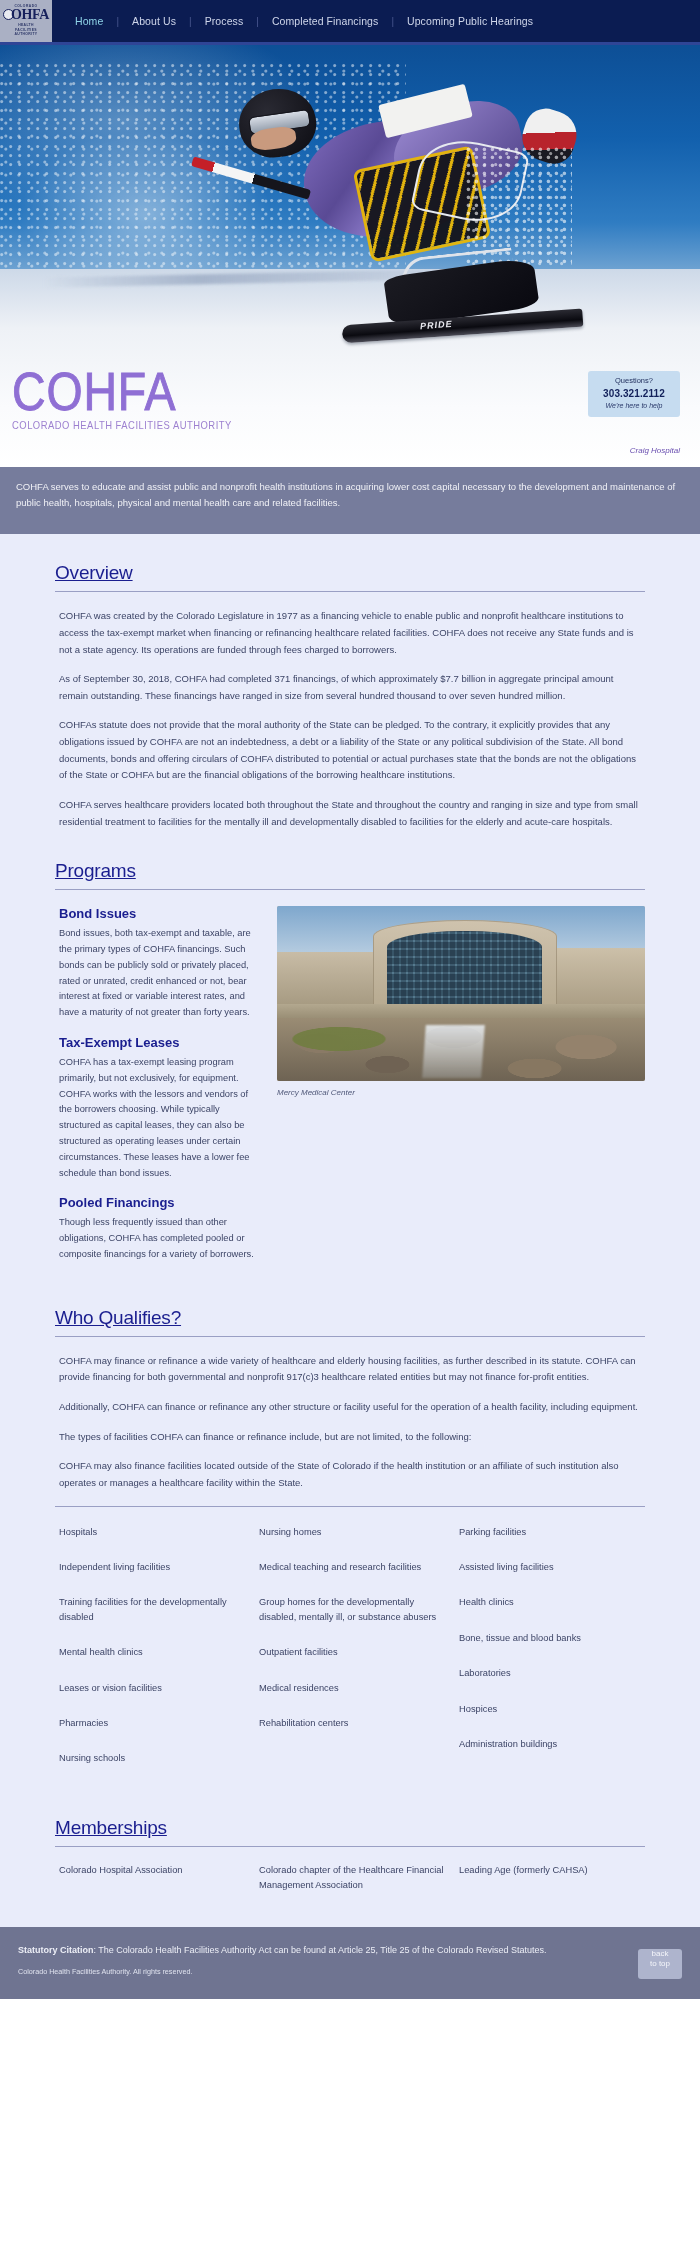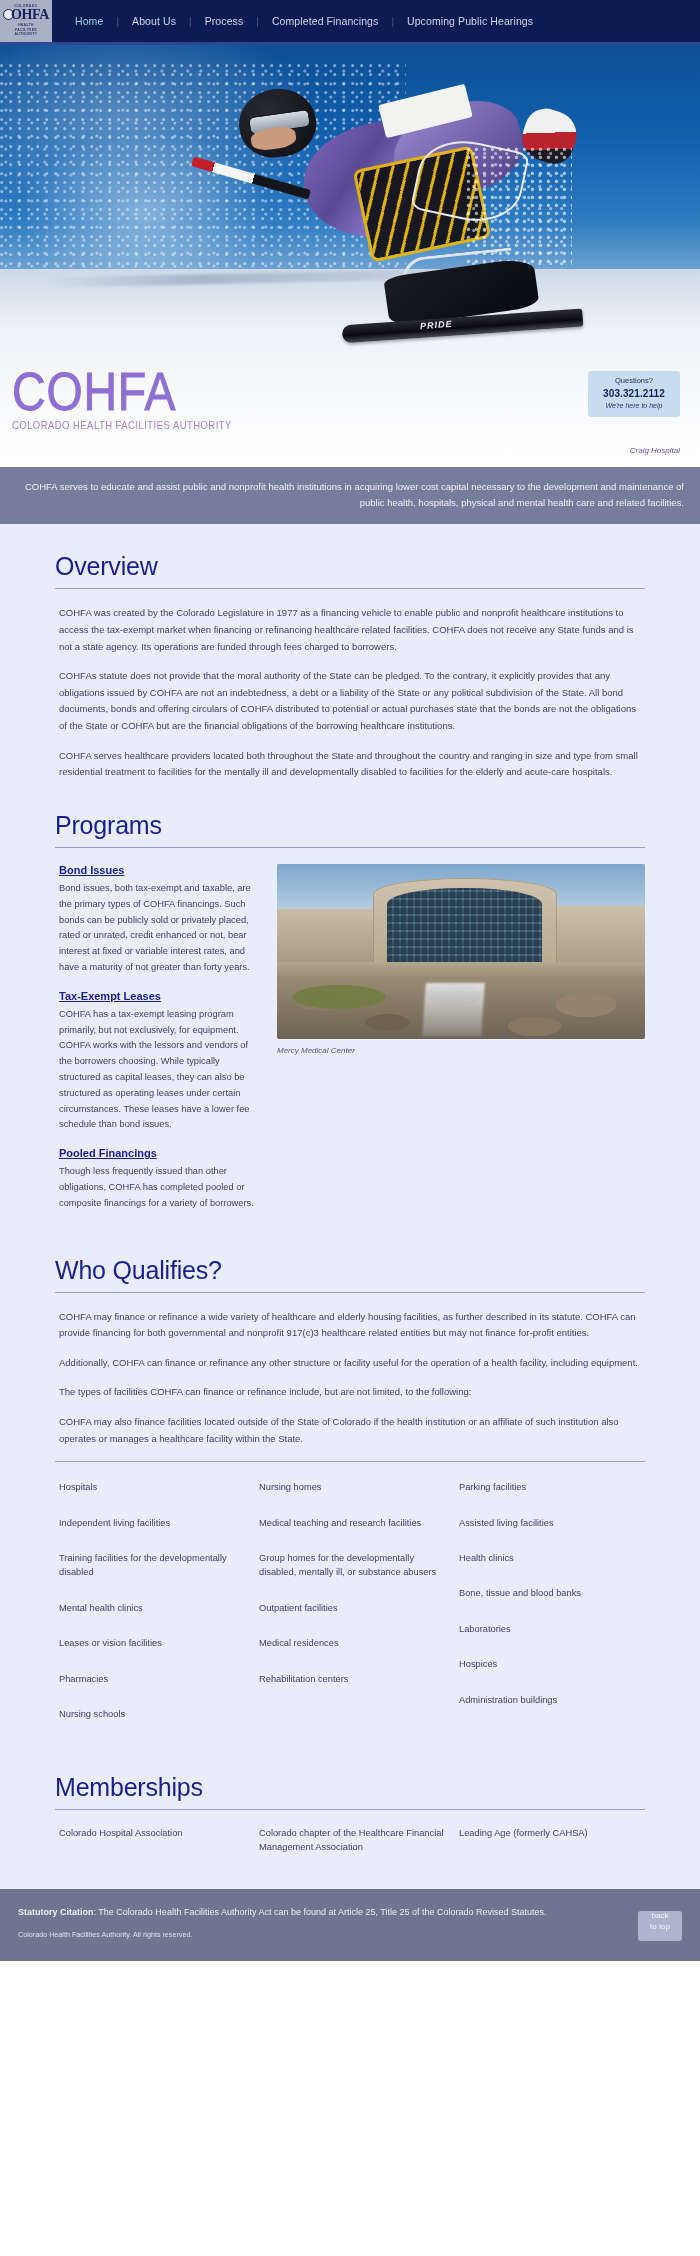--- a/index.html
+++ b/index.html
@@ -288,38 +288,38 @@
     font-style: italic;
     color: #6a4fb0;
     z-index: 3;
     margin-top: 48px;
   }
 
   
   .tagline {
     background: #767c9c;
     color: #f0f1f6;
-    padding: 12px 16px 14px;
+    padding: 12px 16px 24px;
     font-size: 9.5px;
     line-height: 1.65;
-    text-align: right;
   }
 
   
   .main {
     background: #e9ecfa;
     padding: 28px 55px 26px 55px;
   }
   h2.section-title {
     font-family: "Liberation Sans", sans-serif;
     font-weight: normal;
-    font-size: 25px;
+    font-size: 19px;
     color: #1a1e8f;
     letter-spacing: -.2px;
     margin-bottom: 7px;
+    text-decoration: underline;
   }
   .rule {
     height: 1px;
     background: #9a9fc4;
     margin-bottom: 16px;
   }
   .body-p {
     font-size: 9.5px;
     line-height: 1.75;
     color: #3c4466;
@@ -329,25 +329,24 @@
   .section { margin-bottom: 30px; }
 
   
   .programs-grid {
     display: flex;
     gap: 22px;
     padding-left: 4px;
   }
   .programs-col { width: 196px; }
   .prog-h {
-    font-size: 11px;
+    font-size: 13px;
     font-weight: bold;
     color: #1a1e8f;
     margin-bottom: 5px;
-    text-decoration: underline;
   }
   .prog-p {
     font-size: 9.3px;
     line-height: 1.7;
     color: #3c4466;
     margin-bottom: 14px;
   }
   .photo-col { flex: 1; }
   .photo {
     width: 100%;
@@ -533,20 +532,21 @@
 </div>
 
 <div class="tagline">COHFA serves to educate and assist public and nonprofit health institutions in acquiring lower cost capital necessary to the development and maintenance of public health, hospitals, physical and mental health care and related facilities.</div>
 
 <div class="main">
 
   <div class="section">
     <h2 class="section-title">Overview</h2>
     <div class="rule"></div>
     <p class="body-p">COHFA was created by the Colorado Legislature in 1977 as a financing vehicle to enable public and nonprofit healthcare institutions to access the tax-exempt market when financing or refinancing healthcare related facilities. COHFA does not receive any State funds and is not a state agency. Its operations are funded through fees charged to borrowers.</p>
+    <p class="body-p">As of September 30, 2018, COHFA had completed 371 financings, of which approximately $7.7 billion in aggregate principal amount remain outstanding. These financings have ranged in size from several hundred thousand to over seven hundred million.</p>
     <p class="body-p">COHFAs statute does not provide that the moral authority of the State can be pledged. To the contrary, it explicitly provides that any obligations issued by COHFA are not an indebtedness, a debt or a liability of the State or any political subdivision of the State. All bond documents, bonds and offering circulars of COHFA distributed to potential or actual purchases state that the bonds are not the obligations of the State or COHFA but are the financial obligations of the borrowing healthcare institutions.</p>
     <p class="body-p">COHFA serves healthcare providers located both throughout the State and throughout the country and ranging in size and type from small residential treatment to facilities for the mentally ill and developmentally disabled to facilities for the elderly and acute-care hospitals.</p>
   </div>
 
   <div class="section">
     <h2 class="section-title">Programs</h2>
     <div class="rule"></div>
     <div class="programs-grid">
       <div class="programs-col">
         <div class="prog-h">Bond Issues</div>

